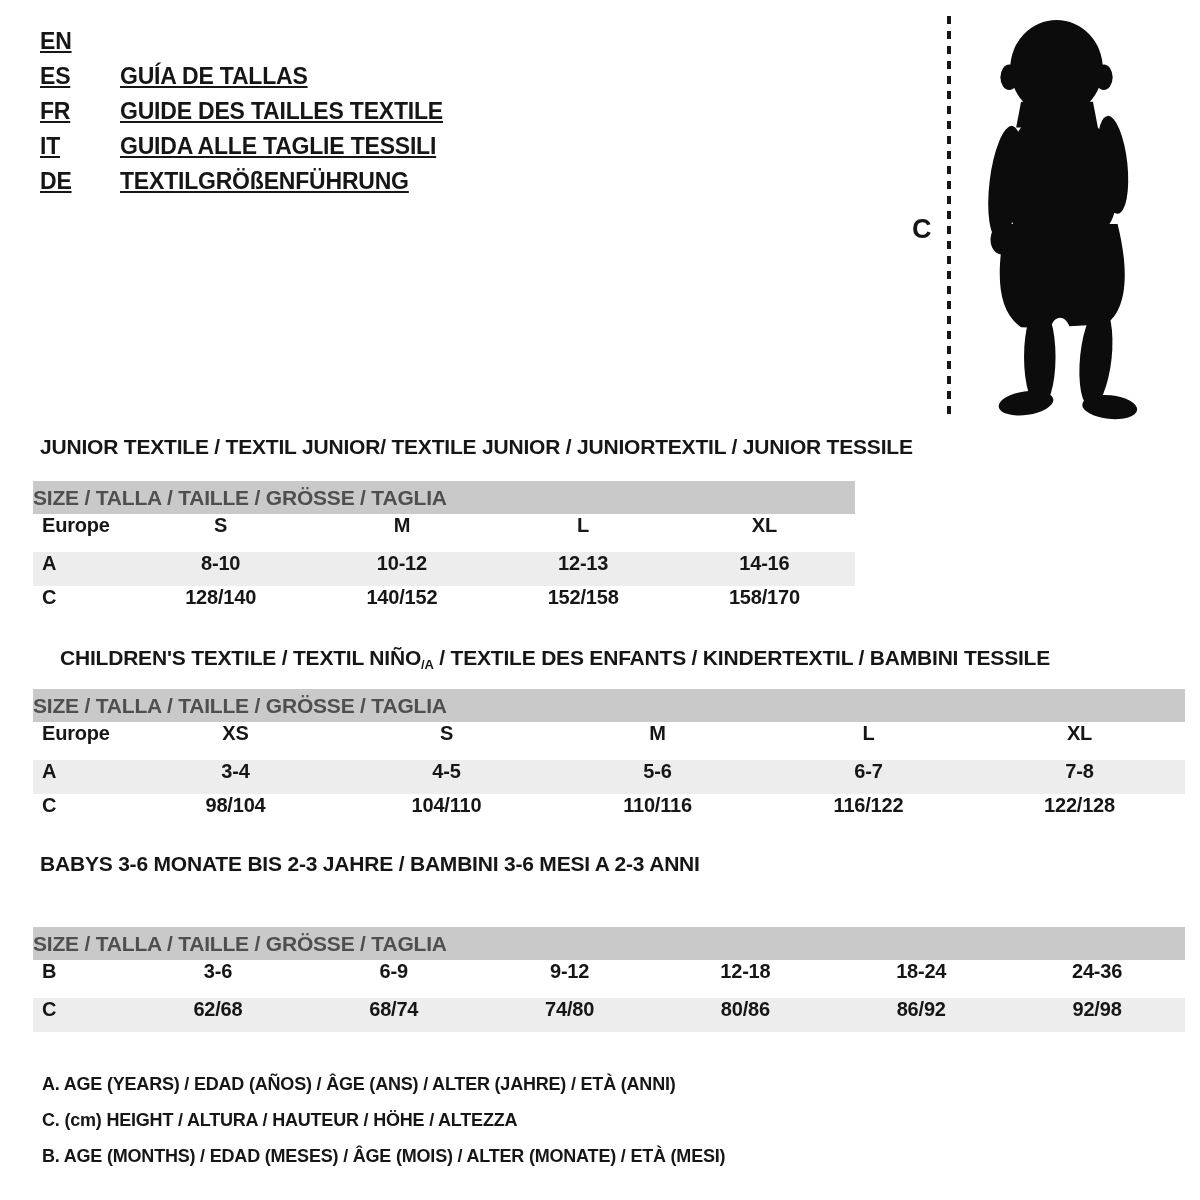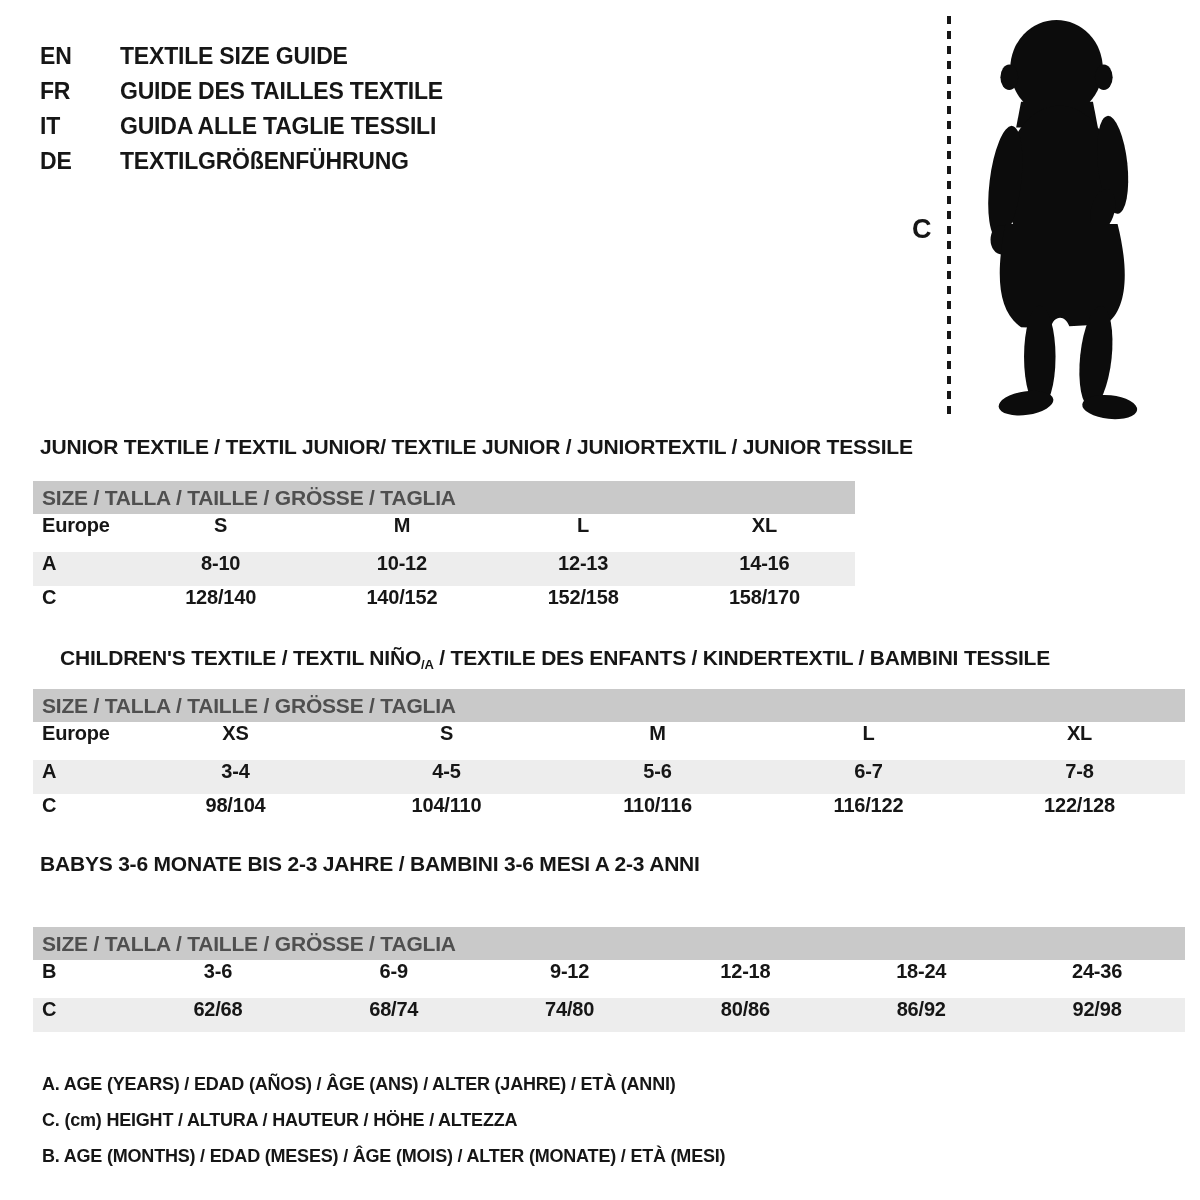--- a/index.html
+++ b/index.html
@@ -4,21 +4,21 @@
 <style>
   html,body { margin:0; padding:0; background:#ffffff; }
   .page {
     position:relative; width:1200px; height:1200px; background:#ffffff;
     font-family:"Liberation Sans", sans-serif; font-weight:bold;
     color:var(--text,#161616); overflow:hidden;
     -webkit-font-smoothing:antialiased; letter-spacing:-0.2px;
   }
 
   
-  .lang-list { position:absolute; left:40px; top:39px; }
+  .lang-list { position:absolute; left:40px; top:24px;text-decoration:underline; }
   .lang-row  { display:flex; font-size:23px; line-height:35px; }
   .lang-code { width:80px; flex:0 0 80px; }
 
   
   .measure-line {
     position:absolute; left:947px; top:16px; width:4px; height:400px;
     background:repeating-linear-gradient(to bottom, var(--text,#161616) 0 8px, transparent 8px 15px);
   }
   .measure-label { position:absolute; left:912px; top:214px; font-size:27px; }
   .silhouette { position:absolute; left:962px; top:14px; width:192px; height:410px; }
@@ -30,42 +30,45 @@
   .pos-children-title { top:644px;margin-left:20px; }
   .pos-babies-title   { top:845px; line-height:37px; }
 
   
   .table { position:absolute; left:33px; }
   .tbl-junior   { top:481px; width:822px; }
   .tbl-children { top:689px; width:1152px; }
   .tbl-babies   { top:927px; width:1152px; }
   .size-bar {
     height:33px; line-height:33px; background:var(--bar_bg,#c9c9c9);
-    color:var(--bar_text,#4f4f4f); font-size:21px; padding-left:9px;
+    color:var(--bar_text,#4f4f4f); font-size:21px; 
     box-sizing:border-box;
   }
   .t-row { display:flex; font-size:20px; }
   .t-row .lbl  { flex:0 0 97px; padding-left:9px; box-sizing:border-box; }
   .t-row .cell { flex:1; text-align:center; }
   .row-europe { height:38px; }
   .row-mid    { height:34px; background:var(--stripe_bg,#ededed); }
   .row-last   { height:37px; }
 
   
   .legend { position:absolute; left:42px; top:1066px; font-size:18px; line-height:36px; }
 </style>
 </head>
 <body>
 
 <div class="page">
 
   <div class="lang-list">
     <div class="lang-row">
       <span class="lang-code">EN</span>
-      <span class="lang-title">TEXTILE SIZE GUIDE</span>
+    </div>
+    <div class="lang-row">
+      <span class="lang-code">ES</span>
+      <span class="lang-title">GUÍA DE TALLAS</span>
     </div>
     <div class="lang-row">
       <span class="lang-code">FR</span>
       <span class="lang-title">GUIDE DES TAILLES TEXTILE</span>
     </div>
     <div class="lang-row">
       <span class="lang-code">IT</span>
       <span class="lang-title">GUIDA ALLE TAGLIE TESSILI</span>
     </div>
     <div class="lang-row">

